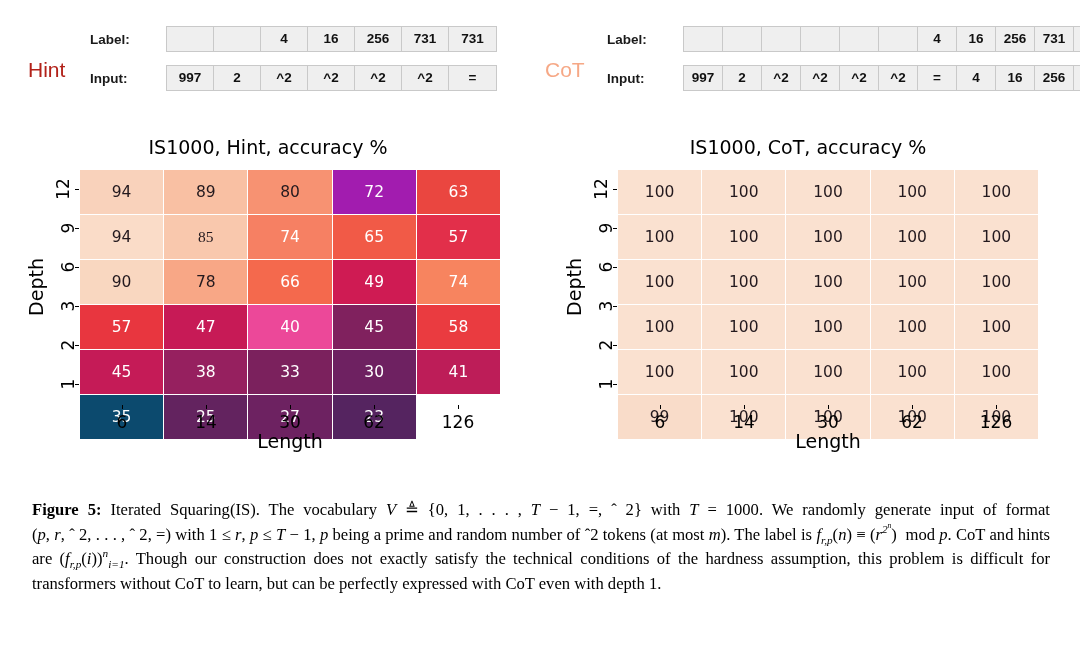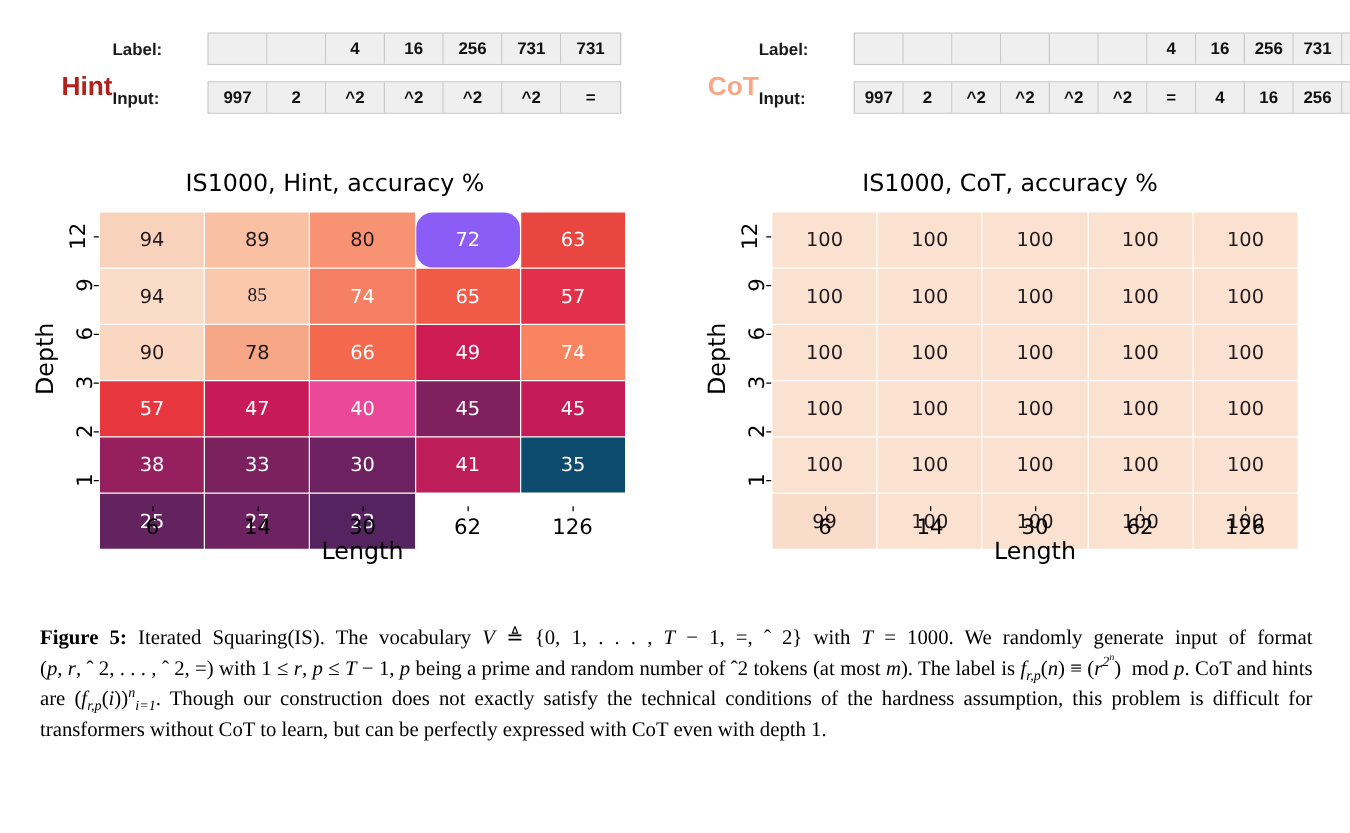--- a/index.html
+++ b/index.html
@@ -28,23 +28,23 @@
     top: 26px;
     display: flex;
     align-items: center;
   }
   #panel-hint { left: 28px; }
   #panel-cot  { left: 545px; }
 
   .panel-title {
     font-family: "Liberation Sans", sans-serif;
     font-size: 21px;
-    font-weight: 700;
+    font-weight: 400;
     width: 62px;
-    text-align: right;
+    text-align: left;
     padding-top: 22px;
   }
   .rows {
     display: flex;
     flex-direction: column;
     gap: 13px;
   }
   .row {
     display: flex;
     align-items: center;
@@ -333,36 +333,37 @@
           <span>2</span>
         </div>
         <div class="ytick">
           <span>1</span>
         </div>
       </div>
     <div class="grid" id="left-grid">
         <div class="hcell" style="background: rgb(249, 210, 187); color: rgb(35, 25, 30);">94</div>
         <div class="hcell" style="background: rgb(249, 192, 163); color: rgb(35, 25, 30);">89</div>
         <div class="hcell" style="background: rgb(247, 146, 114); color: rgb(35, 25, 30);">80</div>
-        <div class="hcell" style="background: #8b5cf6; color: rgb(255, 255, 255); border-radius: 13px;">72</div>
+        <div class="hcell" style="background: #a21caf; color: rgb(255, 255, 255);">72</div>
         <div class="hcell" style="background: rgb(234, 70, 64); color: rgb(255, 255, 255);">63</div>
         <div class="hcell" style="background: rgb(250, 220, 200); color: rgb(35, 25, 30);">94</div>
         <div class="hcell" style="background: rgb(249, 200, 173); color: rgb(35, 25, 30); font-family: Liberation Serif, serif;">85</div>
         <div class="hcell" style="background: rgb(246, 128, 99); color: rgb(255, 255, 255);">74</div>
         <div class="hcell" style="background: rgb(241, 90, 71); color: rgb(255, 255, 255);">65</div>
         <div class="hcell" style="background: rgb(226, 47, 74); color: rgb(255, 255, 255);">57</div>
         <div class="hcell" style="background: rgb(249, 215, 192); color: rgb(35, 25, 30);">90</div>
         <div class="hcell" style="background: rgb(248, 167, 134); color: rgb(35, 25, 30);">78</div>
         <div class="hcell" style="background: rgb(244, 105, 77); color: rgb(255, 255, 255);">66</div>
         <div class="hcell" style="background: rgb(207, 27, 83); color: rgb(255, 255, 255);">49</div>
         <div class="hcell" style="background: rgb(247, 132, 95); color: rgb(255, 255, 255);">74</div>
         <div class="hcell" style="background: rgb(232, 54, 63); color: rgb(255, 255, 255);">57</div>
         <div class="hcell" style="background: rgb(199, 26, 86); color: rgb(255, 255, 255);">47</div>
         <div class="hcell" style="background: #ec4899; color: rgb(255, 255, 255);">40</div>
         <div class="hcell" style="background: rgb(128, 33, 94); color: rgb(255, 255, 255);">45</div>
+        <div class="hcell" style="background: rgb(234, 59, 64); color: rgb(255, 255, 255);">58</div>
         <div class="hcell" style="background: rgb(197, 27, 87); color: rgb(255, 255, 255);">45</div>
         <div class="hcell" style="background: rgb(150, 32, 95); color: rgb(255, 255, 255);">38</div>
         <div class="hcell" style="background: rgb(123, 33, 93); color: rgb(255, 255, 255);">33</div>
         <div class="hcell" style="background: rgb(110, 33, 97); color: rgb(255, 255, 255);">30</div>
         <div class="hcell" style="background: rgb(189, 29, 88); color: rgb(255, 255, 255);">41</div>
         <div class="hcell" style="background: #0c4a6e; color: rgb(255, 255, 255);">35</div>
         <div class="hcell" style="background: rgb(99, 35, 95); color: rgb(255, 255, 255);">25</div>
         <div class="hcell" style="background: rgb(109, 34, 97); color: rgb(255, 255, 255);">27</div>
         <div class="hcell" style="background: rgb(85, 36, 96); color: rgb(255, 255, 255);">23</div>
       </div>

